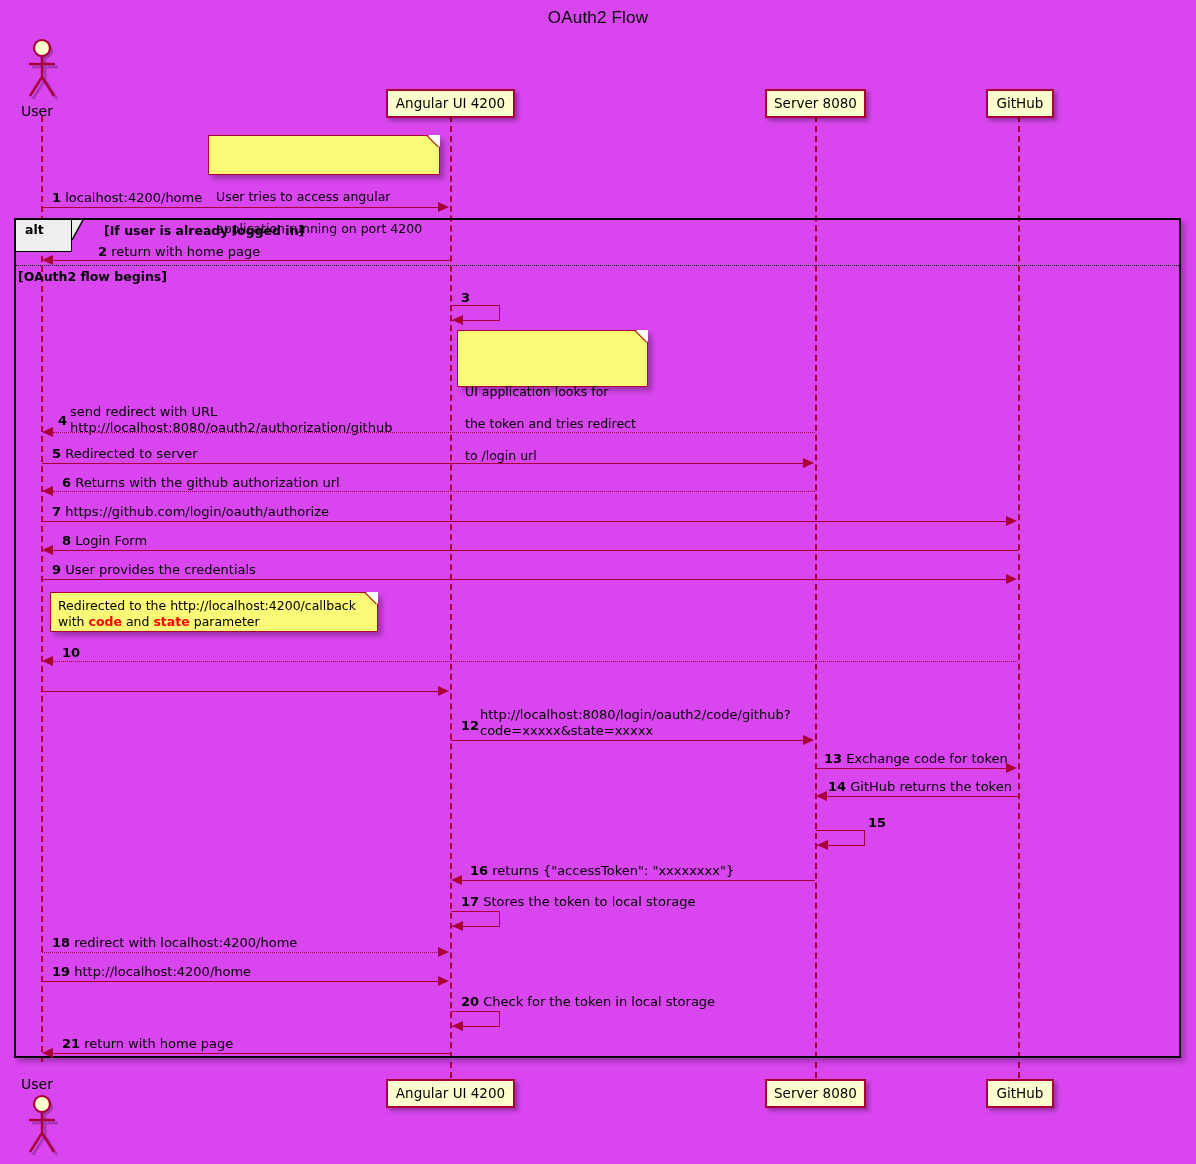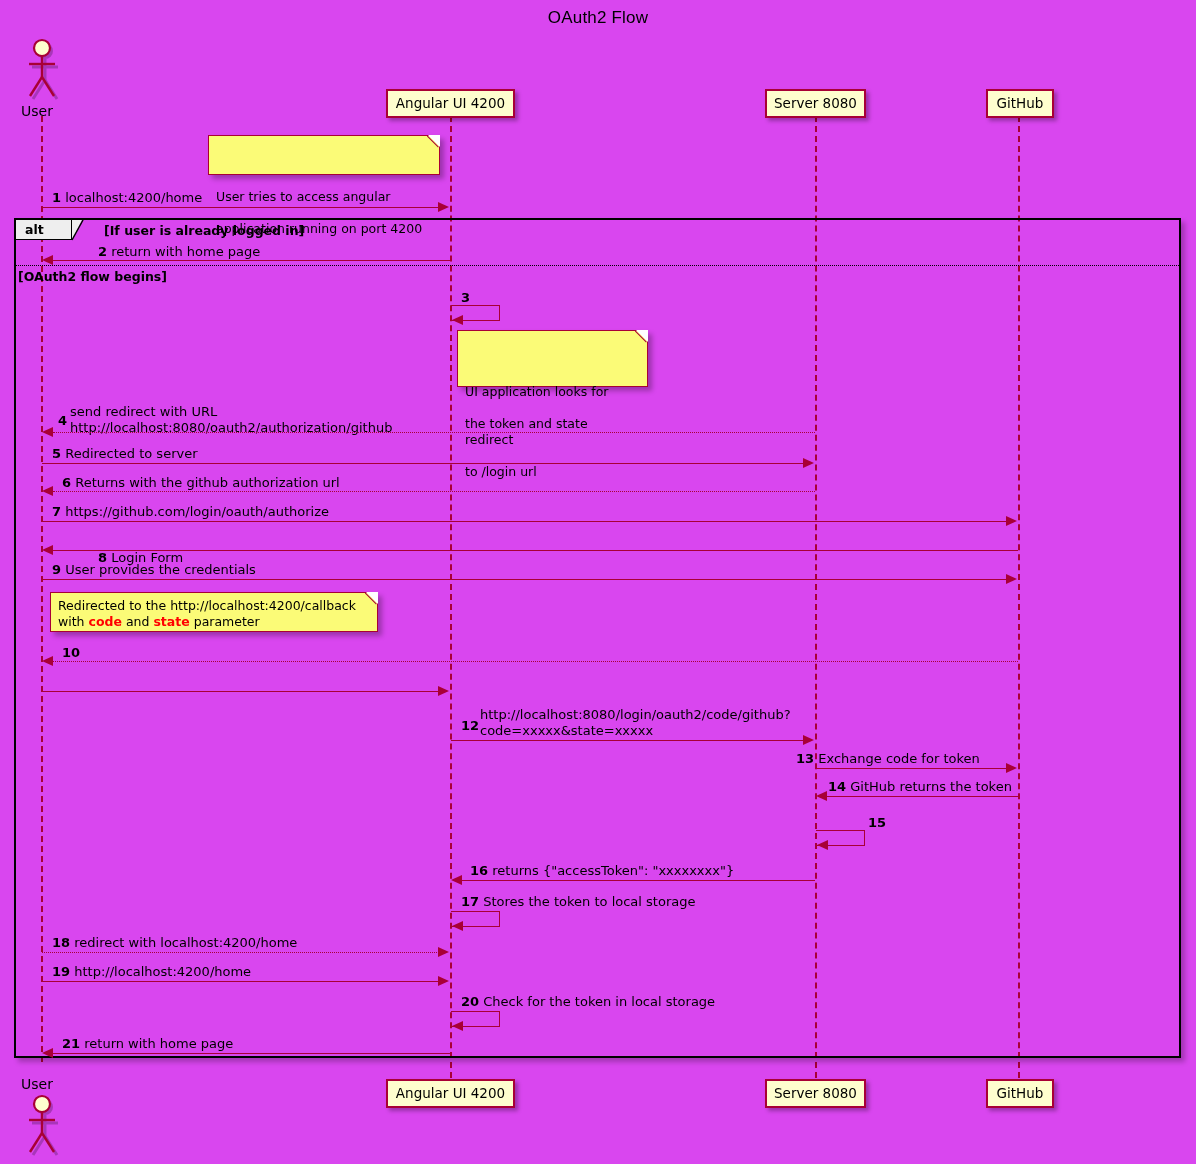--- a/index.html
+++ b/index.html
@@ -146,21 +146,21 @@
     border:2px solid #000000;
     box-shadow:4px 4px 5px rgba(0,0,0,0.25);
     background:transparent;
     box-sizing:border-box;
   }
   .frag-tab{
     position:absolute;
     background:#EEEEEE;
     border-right:1.5px solid #000;
     border-bottom:1.5px solid #000;
-    height:20px;
+    height:32px;
     font-size:12.5px;
     font-weight:bold;
     color:#000;
     font-family:"DejaVu Sans", sans-serif;
     line-height:20px;
     padding-left:9px;
     box-sizing:border-box;
   }
   .frag-tab-corner{
     position:absolute;
@@ -269,21 +269,21 @@
   <div class="arrow-l" style="left:42px; top:255px;"></div>
 
   <div class="seqnum" style="left:461px; top:290px;">3</div>
   <div class="self-msg" style="left:451px; top:305px; width:48px; height:14px;"></div>
   <div class="arrow-l" style="left:452px; top:315px;"></div>
 
   <div class="note" style="left:457px; top:330px; width:191px; height:57px;">
     <span class="fold"></span>
     <span class="fold-edge"></span>
     <div>UI application looks for</div>
-    <div>the token and state redirect</div>
+    <div>the token and tries redirect</div>
     <div>to /login url</div>
   </div>
 
   <div class="seqnum" style="left:58px; top:413px;">4</div>
   <div class="msg-label two-line" style="left:70px; top:404px;">
     <div>send redirect with URL</div>
     <div>http://localhost:8080/oauth2/authorization/github</div>
   </div>
   <div class="msg-line dotted" style="left:53px; top:432px; width:762px;"></div>
   <div class="arrow-l" style="left:42px; top:427px;"></div>
@@ -302,21 +302,21 @@
   <div class="msg-line dotted" style="left:53px; top:491px; width:762px;"></div>
   <div class="arrow-l" style="left:42px; top:486px;"></div>
 
   <div class="msg-label" style="left:52px; top:504px;">
     <span class="num">7</span>
     <span>https://github.com/login/oauth/authorize</span>
   </div>
   <div class="msg-line" style="left:42px; top:521px; width:965px;"></div>
   <div class="arrow-r" style="left:1006px; top:516px;"></div>
 
-  <div class="msg-label" style="left:62px; top:550px;margin-left:36px;">
+  <div class="msg-label" style="left:62px; top:533px;">
     <span class="num">8</span>
     <span>Login Form</span>
   </div>
   <div class="msg-line" style="left:53px; top:550px; width:965px;"></div>
   <div class="arrow-l" style="left:42px; top:545px;"></div>
 
   <div class="msg-label" style="left:52px; top:562px;">
     <span class="num">9</span>
     <span>User provides the credentials</span>
   </div>
@@ -340,21 +340,21 @@
   <div class="arrow-r" style="left:438px; top:686px;"></div>
 
   <div class="seqnum" style="left:461px; top:718px;">12</div>
   <div class="msg-label two-line" style="left:480px; top:707px;">
     <div>http://localhost:8080/login/oauth2/code/github?</div>
     <div>code=xxxxx&amp;state=xxxxx</div>
   </div>
   <div class="msg-line" style="left:451px; top:740px; width:353px;"></div>
   <div class="arrow-r" style="left:803px; top:735px;"></div>
 
-  <div class="msg-label" style="left:796px; top:751px;">
+  <div class="msg-label" style="left:824px; top:751px;">
     <span class="num">13</span>
     <span>Exchange code for token</span>
   </div>
   <div class="msg-line" style="left:816px; top:768px; width:191px;"></div>
   <div class="arrow-r" style="left:1006px; top:763px;"></div>
 
   <div class="msg-label" style="left:828px; top:779px;">
     <span class="num">14</span>
     <span>GitHub returns the token</span>
   </div>

